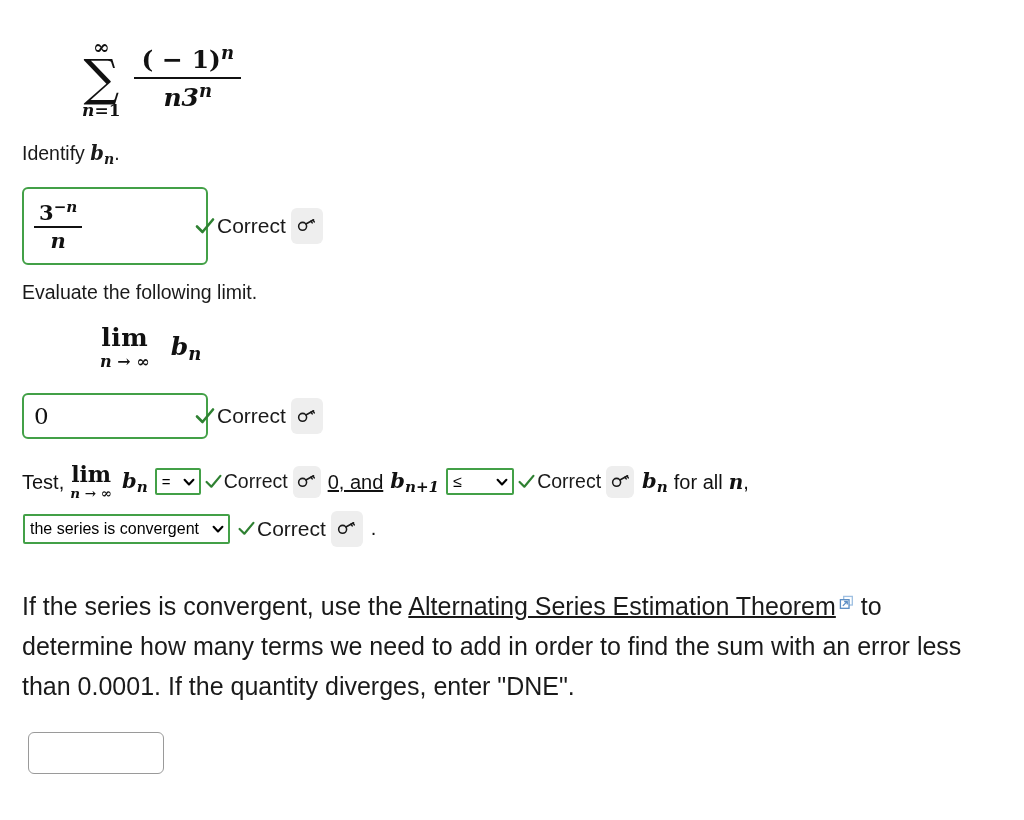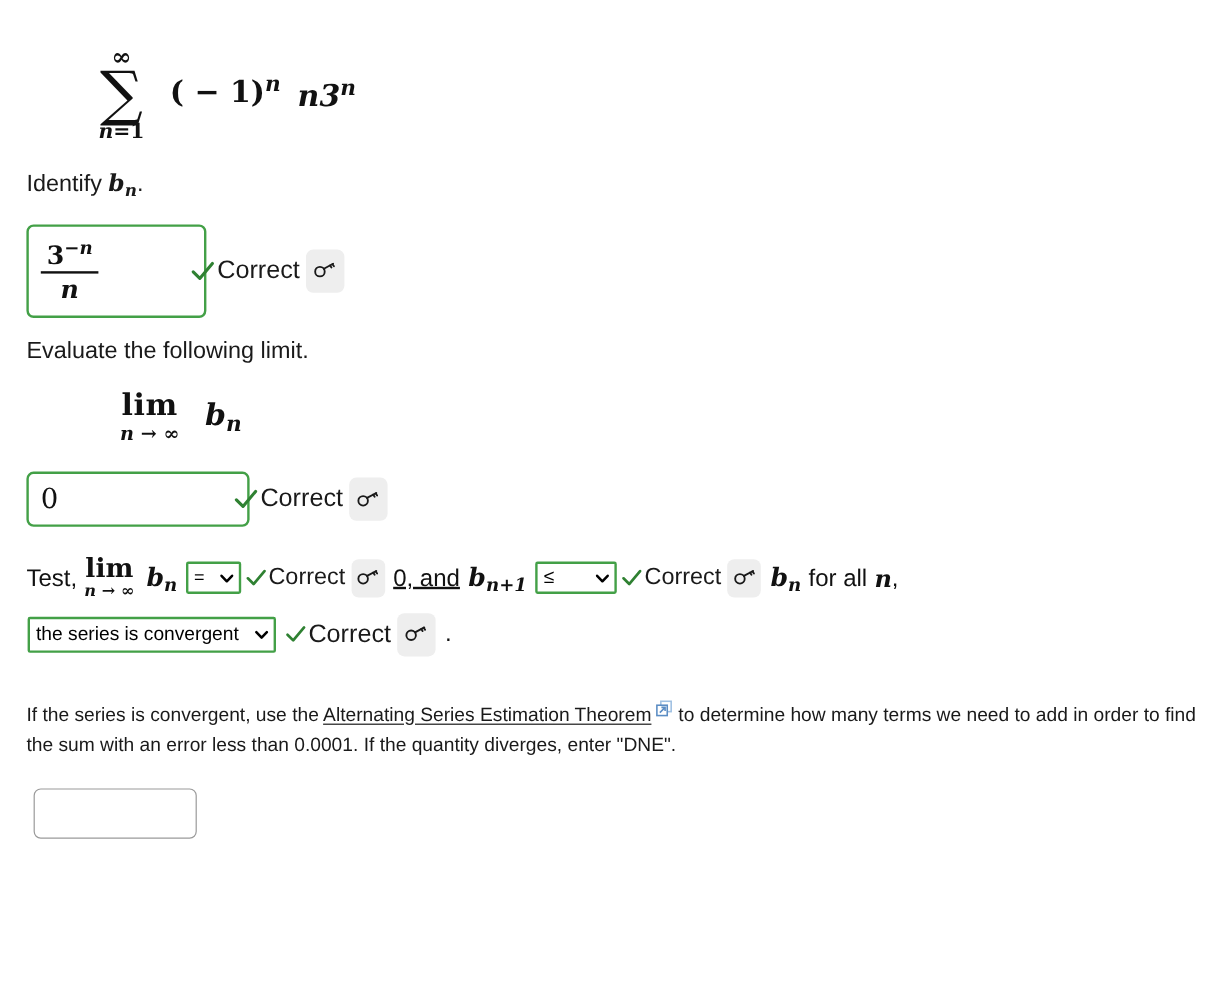--- a/index.html
+++ b/index.html
@@ -76,20 +76,21 @@
     line-height: 0.92;
   }
   .sigma-bot {
     font-size: 17px;
     font-style: italic;
     font-weight: 700;
     margin-top: 1px;
   }
   .frac {
     display: inline-flex;
+    flex-direction: column;
     align-items: center;
     margin-left: 14px;
     line-height: 1.05;
   }
   .frac .num {
     padding: 0 7px 3px 7px;
     font-size: 25px;
     white-space: nowrap;
   }
   .frac .bar {
@@ -180,21 +181,21 @@
     border: 2px solid #43a047;
     border-radius: 6px;
     background: #fff;
     display: flex;
     align-items: center;
     padding: 0 10px;
     font-family: "DejaVu Serif", "Liberation Serif", serif;
     color: #111;
   }
   .ansbox.tall {
-    width: 150px;
+    width: 186px;
     height: 78px;
   }
   .ansbox.short {
     width: 186px;
     height: 46px;
     font-size: 23px;
   }
   .ansbox.blank {
     border: 1.5px solid #9a9a9a;
     width: 136px;
@@ -273,21 +274,21 @@
   .since-line .txt { font-size: 20px; }
   .since-line2 {
     margin-top: 10px;
     display: flex;
     align-items: center;
   }
 
   
   .final-para {
     margin-top: 34px;
-    font-size: 16px;
+    font-size: 25px;
     line-height: 1.62;
     color: #1a1a1a;
     max-width: 975px;
   }
   .extlink {
     color: #1a1a1a;
     text-decoration: underline;
     text-underline-offset: 2px;
   }
   .ext-icon {

